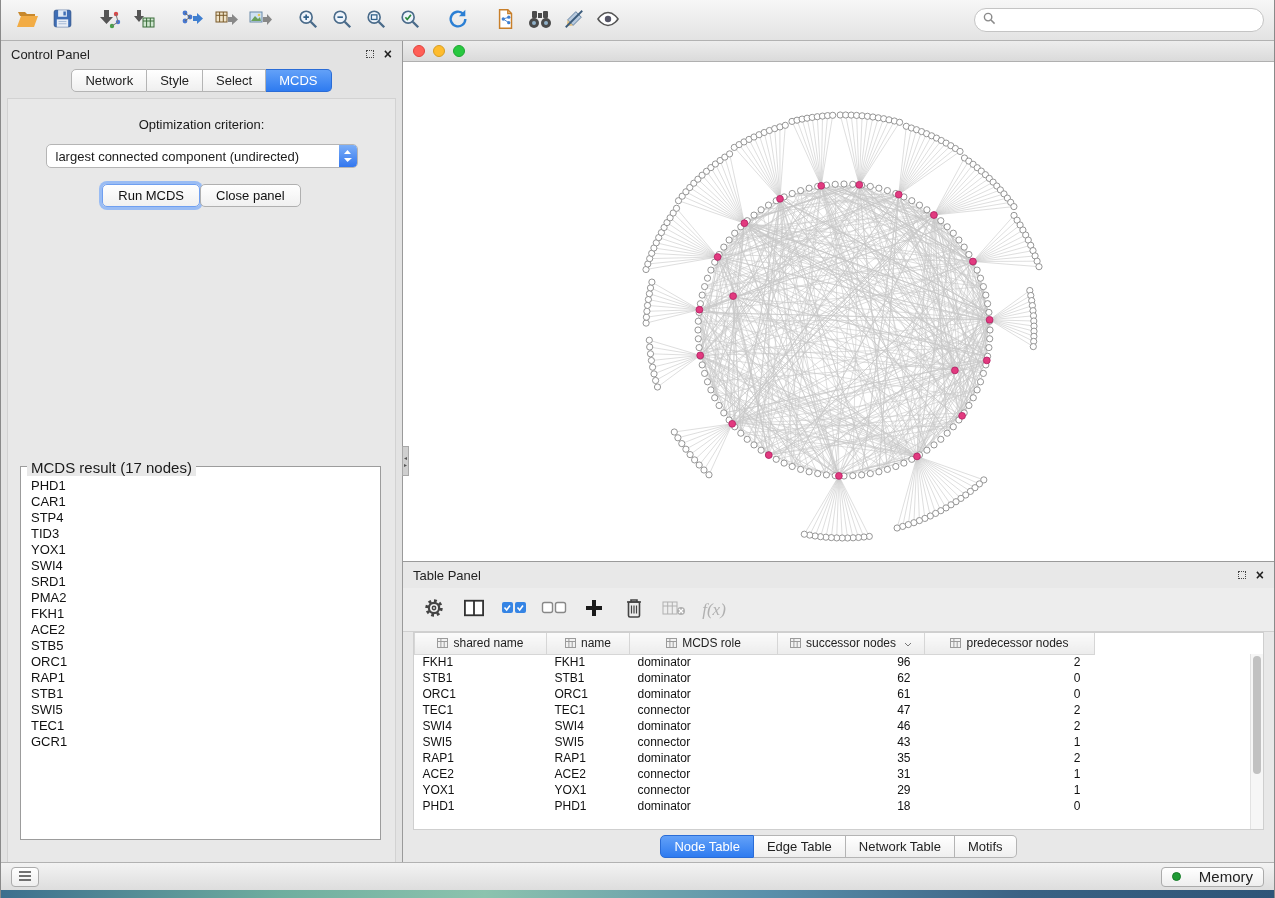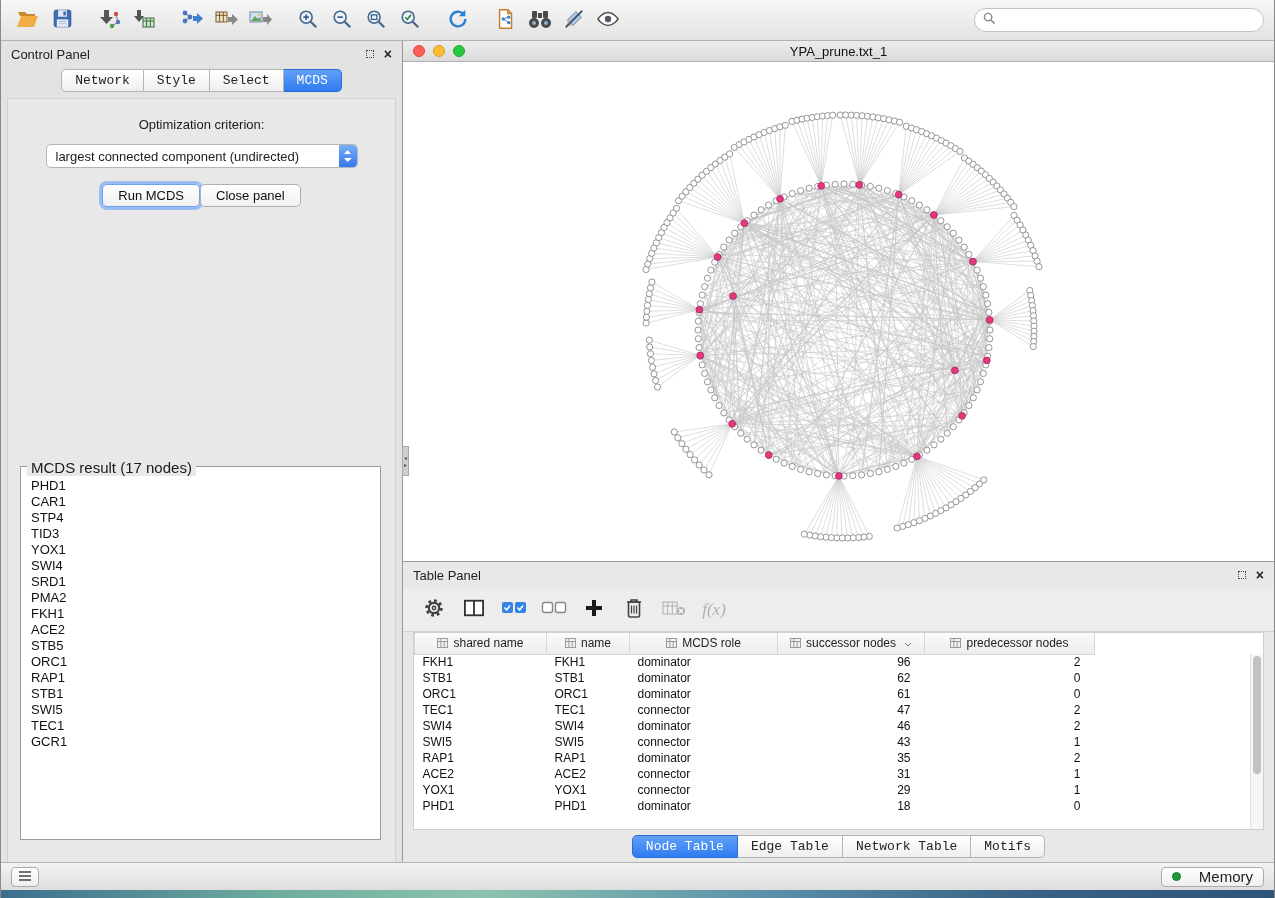--- a/index.html
+++ b/index.html
@@ -16,21 +16,21 @@
 
   
   .main { flex:1 1 auto; display:flex; min-height:0; }
 
   
   .control-panel { width:402px; flex:0 0 402px; background:#e3e3e3; border-right:1px solid #9a9a9a; display:flex; flex-direction:column; position:relative; }
   .panel-header { height:26px; flex:0 0 26px; display:flex; align-items:center; padding:0 10px; font-size:13px; color:#222; }
   .panel-header .spacer { flex:1; }
   .mini-sq { width:8px; height:8px; border:1px dotted #444; display:inline-block; margin-right:10px; }
   .mini-x { font-weight:bold; font-size:14px; color:#222; line-height:1; }
-  .seg-row { display:flex; justify-content:center; margin:2px 0 6px 0;font-family:Liberation Mono, monospace; }
+  .seg-row { display:flex; justify-content:center; margin:2px 0 6px 0; }
   .seg { padding:3px 13px; font-size:13px; background:linear-gradient(#ffffff,#efefef); border:1px solid #b4b4b4; border-left:none; color:#222; }
   .seg:first-child { border-left:1px solid #b4b4b4; border-radius:5px 0 0 5px; }
   .seg:last-child { border-radius:0 5px 5px 0; }
   .seg.active { background:linear-gradient(#63a1f8,#2e7bf0); border-color:#2a6cd6; color:#fff; }
   .cp-body { flex:1; display:flex; flex-direction:column; background:#e8e8e8; margin:0 6px 0 6px; border:1px solid #d2d2d2; border-bottom:none; }
   .opt-label { text-align:center; margin-top:18px; font-size:13px; }
   .dropdown { width:312px; height:24px; margin:12px auto 0 auto; background:#fff; border:1px solid #b5b5b5; border-radius:5px; display:flex; align-items:center; overflow:hidden; }
   .dd-text { flex:1; padding-left:9px; font-size:13px; white-space:nowrap; }
   .dd-step { width:18px; height:24px; background:linear-gradient(#7fb1f8,#2f74ee); display:flex; align-items:center; justify-content:center; border-radius:0 4px 4px 0; }
   .btn-row { display:flex; justify-content:center; gap:0; margin-top:16px; }
@@ -309,21 +309,20 @@
           <span>▸</span>
         </div>
 
       <div class="net-window">
         <div class="net-titlebar">
           <div class="lights">
             <span class="light red"></span>
             <span class="light yellow"></span>
             <span class="light green"></span>
           </div>
-          <div class="net-title">YPA_prune.txt_1</div>
         </div>
         <div class="net-canvas">
           <svg id="net-svg" width="872" height="500" viewBox="0 0 872 500">
               <g stroke="#9a9a9a" stroke-width="0.6" opacity="0.55">
                 <line x1="314.6" y1="195.0" x2="311.7" y2="335.8"></line>
                 <line x1="314.6" y1="195.0" x2="516.5" y2="392.9"></line>
                 <line x1="314.6" y1="195.0" x2="467.3" y2="411.6"></line>
                 <line x1="314.6" y1="195.0" x2="423.4" y2="123.1"></line>
                 <line x1="314.6" y1="195.0" x2="586.7" y2="259.2"></line>
                 <line x1="314.6" y1="195.0" x2="414.7" y2="411.6"></line>

